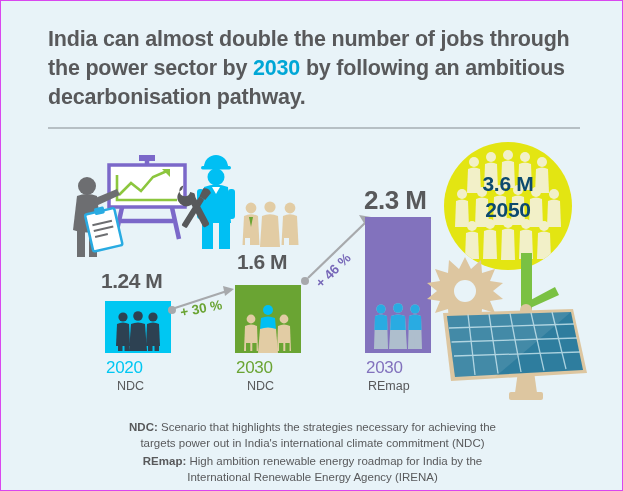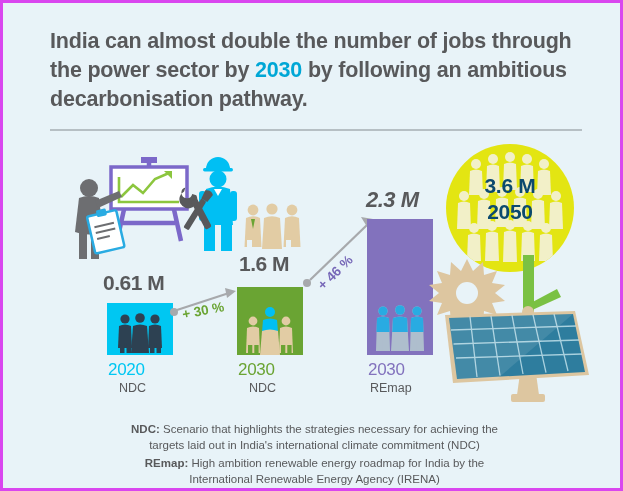--- a/index.html
+++ b/index.html
@@ -4,21 +4,21 @@
 <style>
   html,body{margin:0;padding:0;}
   body{
     width:623px;height:491px;overflow:hidden;
     background:#e8f3f8;
     font-family:"Liberation Sans",sans-serif;
   }
   #infographic{
     position:relative;width:623px;height:491px;
     background:#e8f3f8;
-    border:3px solid #d946ef;
+    border:1px solid #d946ef;
     box-sizing:border-box;
   }
 
   
   #headline{
     position:absolute;left:47px;top:24px;width:540px;
     font-size:21.5px;line-height:29px;font-weight:bold;
     color:#58595b;letter-spacing:-.2px;
   }
   #headline .hl-accent{color:#00a7d6;}
@@ -42,21 +42,21 @@
     position:absolute;font-size:12.5px;color:#58595b;white-space:nowrap;text-align:right;
   }
 
   
   #bar-2020{left:104px;top:300px;width:66px;height:52px;background:#00c7f2;}
   #bar-2030-ndc{left:234px;top:284px;width:66px;height:68px;background:#6aa433;}
   #bar-2030-remap{left:364px;top:216px;width:66px;height:136px;background:#8272bd;}
 
   #lbl-124{left:100px;top:268px;font-size:21px;}
   #lbl-16 {left:236px;top:249px;font-size:21px;}
-  #lbl-23 {left:363px;top:184px;font-size:22px;font-style:italic;}
+  #lbl-23 {left:363px;top:184px;font-size:26px;}
 
   #yr-2020{left:105px;top:357px;color:#00c7f2;}
   #yr-2030a{left:235px;top:357px;color:#6aa433;}
   #yr-2030b{left:365px;top:357px;color:#8272bd;}
   #sc-2020{left:116px;top:378px;}
   #sc-2030a{left:246px;top:378px;}
   #sc-2030b{left:367px;top:378px;}
 
   
   #pct-30{
@@ -155,21 +155,21 @@
         <path d="M14 36 q5 -4 9 0 l-1 9 h-7 z"></path>
         <rect x="15" y="45" width="6" height="34" rx="1.5"></rect>
       </g>
       <g transform="rotate(-28 20 60)" fill="#58595b">
         <path d="M17 34 a9 9 0 1 0 9 9 l0 0 l-3 -3 a5.5 5.5 0 1 1 -3 -9 z"></path>
         <rect x="18" y="46" width="7" height="32" rx="2"></rect>
       </g>
     </g>
   </svg>
 
-  <div class="num-label" id="lbl-124">0.61 M</div>
+  <div class="num-label" id="lbl-124">1.24 M</div>
   <div class="bar" id="bar-2020">
     <svg width="66" height="52" viewBox="0 0 66 52">
       <g fill="#2d4152">
         <circle cx="18" cy="16" r="4.6"></circle>
           <path d="M12 23 q6 -3 12 0 l1 22 h-14 z"></path>
         <rect x="13" y="40" width="4.5" height="10"></rect>
           <rect x="19.5" y="40" width="4.5" height="10"></rect>
         <circle cx="33" cy="15" r="4.8"></circle>
           <path d="M26 23 q7 -3 14 0 l2 27 h-18 z"></path>
         <circle cx="48" cy="16" r="4.6"></circle>
@@ -344,19 +344,19 @@
           <path d="M127 59 L141 116"></path>
         <path d="M24 75 L149 71"></path>
           <path d="M26.5 89 L152 85"></path>
           <path d="M29 103 L155 99"></path>
       </g>
       <path d="M22 63 L146 59 L70 124 L30 124 Z" fill="#ffffff" opacity=".10"></path>
     </g>
   </svg>
 
   <div class="foot" id="foot-ndc" style="padding-left: 110px; padding-right: 110px; width: 403px;">
-    <b>NDC:</b><span> Scenario that highlights the strategies necessary for achieving the targets laid out in India's international climate commitment (NDC)</span>
+    <b>NDC:</b><span> Scenario that highlights the strategies necessary for achieving the targets power out in India's international climate commitment (NDC)</span>
   </div>
   <div class="foot" id="foot-remap" style="padding-left: 110px; padding-right: 110px; width: 403px;">
     <b>REmap:</b><span> High ambition renewable energy roadmap for India by the International Renewable Energy Agency (IRENA)</span>
   </div>
 
 </div>
 
 </body></html>

